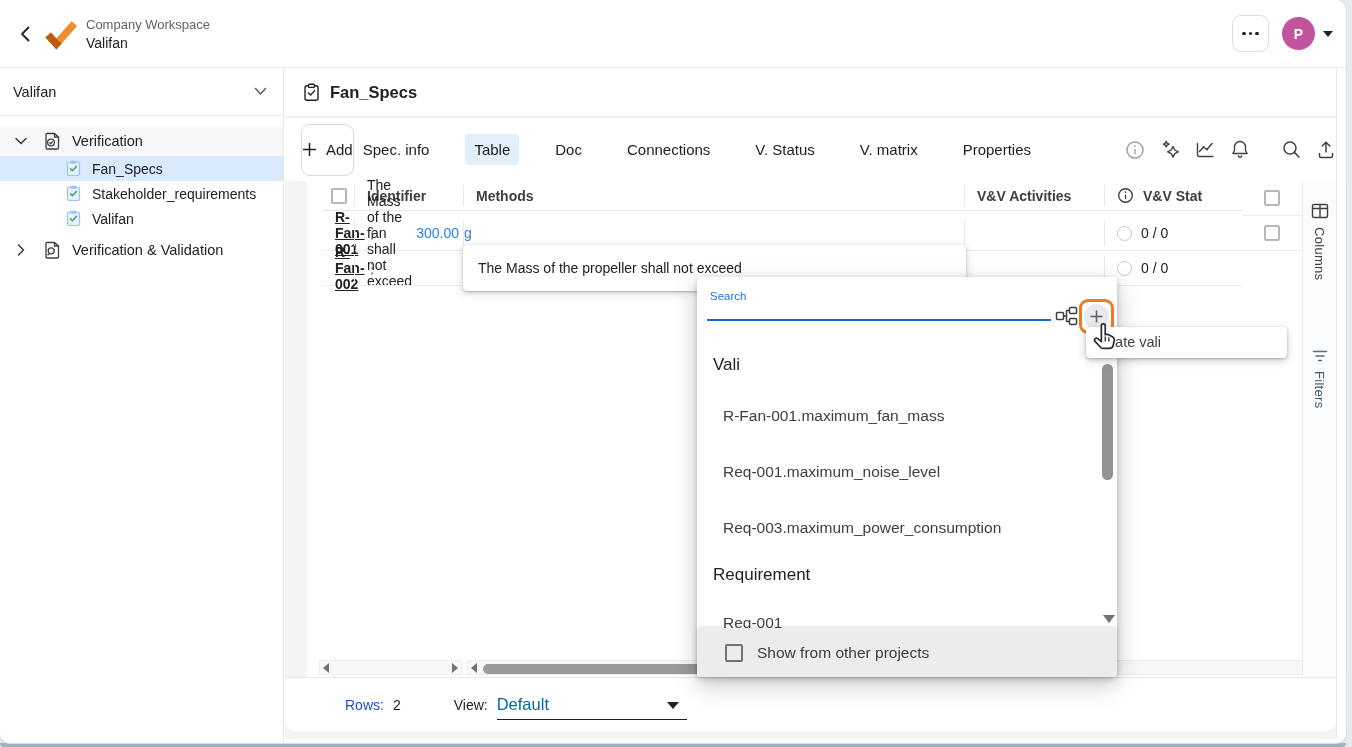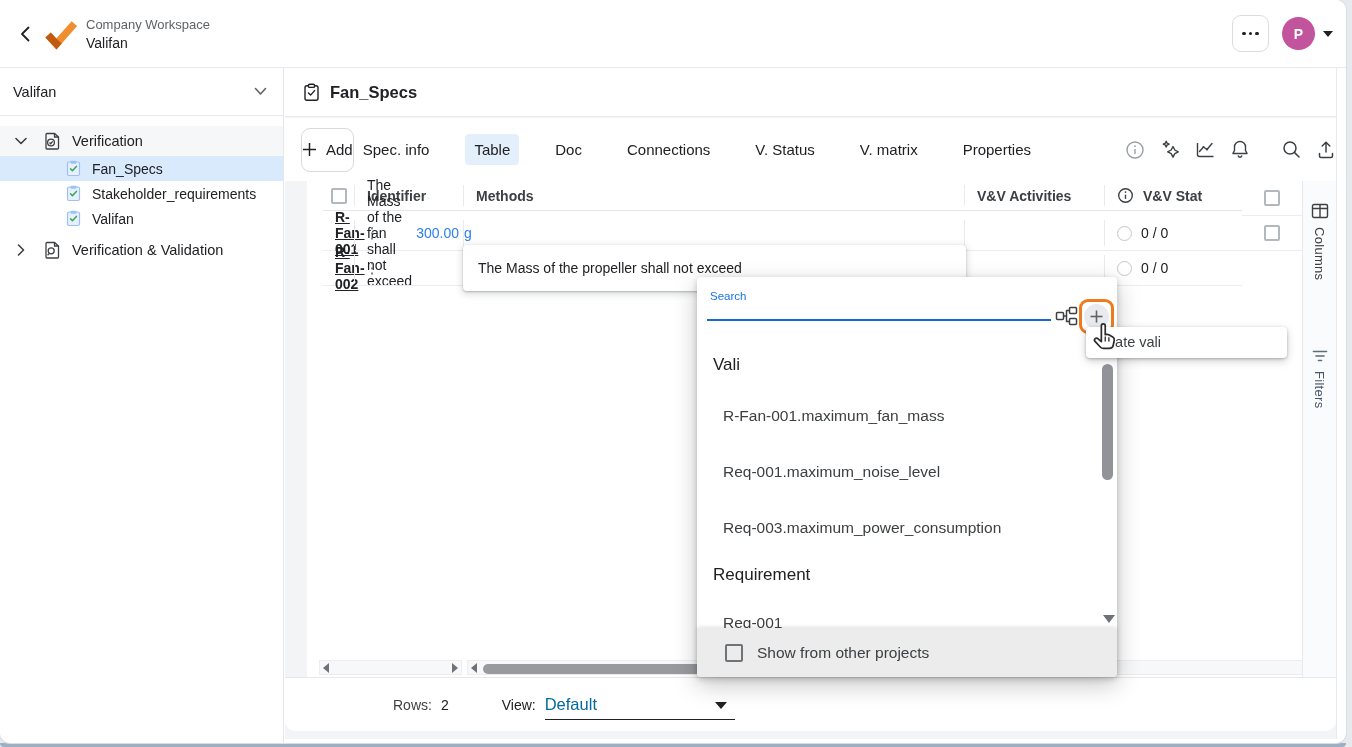--- a/index.html
+++ b/index.html
@@ -38,21 +38,21 @@
   .tree-child .t-icon { width:18px; margin-right:10px; display:flex; justify-content:center; }
   .tree-child.selected { background:#d9eafc; }
   .mt4{margin-top:4px;} .mt6{margin-top:6px;}
 
   
   .main { position:absolute; left:285px; top:68px; right:9px; bottom:4px; background:#f3f4f6; border-right:1px solid #e8eaed; }
   .title-row { position:absolute; left:0; right:0; top:0; height:49px; background:#fff; border-bottom:1px solid #e8eaed;
                display:flex; align-items:center; gap:9px; padding-left:17px; }
   .page-title { font-size:16.5px; font-weight:bold; color:#202124; }
   .toolbar { position:absolute; left:0; right:0; top:50px; height:63px; background:#fff; display:flex; align-items:center; padding:0 15px 0 16px; }
-  .add-btn { width:79px; height:44px; border:1px solid #d6dade; border-radius:9px; background:#fff; display:flex; align-items:center;
+  .add-btn { width:79px; height:52px; border:1px solid #d6dade; border-radius:9px; background:#fff; display:flex; align-items:center;
              justify-content:center; gap:9px; font-size:15px; color:#202124; cursor:pointer; }
   .tabs { display:flex; align-items:center; gap:27px; margin-left:auto; }
   .tab { font-size:15px; color:#202124; padding:7px 9px; border-radius:4px; cursor:pointer; white-space:nowrap; }
   .tab.active { background:#e3f0fc; }
   .tb-icons { display:flex; align-items:center; gap:13px; margin-left:84px; }
   .tb-icons .ic { width:22px; height:22px; display:flex; align-items:center; justify-content:center; cursor:pointer; }
   .gap-l { margin-left:16px; }
 
   .content { position:absolute; left:0; right:0; top:113px; bottom:62px; background:#fff;margin-left:22px; }
   .rail { position:absolute; right:0; top:0; width:34px; bottom:0; background:#fafbfc; border-left:1px solid #e8eaed; }
@@ -83,21 +83,21 @@
   .hs1 { left:12px; width:143px; }
   .hs2 { left:160px; width:854px; }
   .arr { width:0; height:0; border-top:5px solid transparent; border-bottom:5px solid transparent; cursor:pointer; }
   .arr.left { border-right:6px solid #6f7378; margin-left:3px; }
   .arr.right { border-left:6px solid #6f7378; margin-left:auto; margin-right:3px; }
   .hthumb { position:absolute; left:15px; top:2.5px; width:446px; height:10px; background:#989a9d; border-radius:5px; cursor:grab; }
 
   
   .bottom-bar { position:absolute; left:0; right:0; bottom:8px; height:54px; background:#fff; border-top:1px solid #e6e8eb;
                 border-radius:0 0 10px 10px; display:flex; align-items:center; padding-left:60px; }
-  .rows-label { font-size:14px; color:#404040;margin-left:48px; }
+  .rows-label { font-size:14px; color:#1d4ed8; }
   .rows-value { font-size:14px; color:#202124; margin-left:9px; }
   .view-label { font-size:14px; color:#202124; margin-left:53px; }
   .view-select { margin-left:9px; width:190px; border-bottom:1px solid #202124; display:flex; align-items:center; height:30px; cursor:pointer; position:relative; }
   .view-value { font-size:16.5px; color:#0369a1; }
   .view-caret { position:absolute; right:8px; top:12px; width:0; height:0; border-left:6px solid transparent; border-right:6px solid transparent; border-top:7px solid #202124; }
 
   
   .popup { position:absolute; left:697px; top:277px; width:420px; height:400px; background:#fff; border-radius:4px; z-index:30;
            box-shadow:0 2px 6px rgba(0,0,0,.2), 0 8px 24px rgba(0,0,0,.22); }
   .p-label { position:absolute; left:13px; top:13px; font-size:11.5px; color:#1a73e8; }

